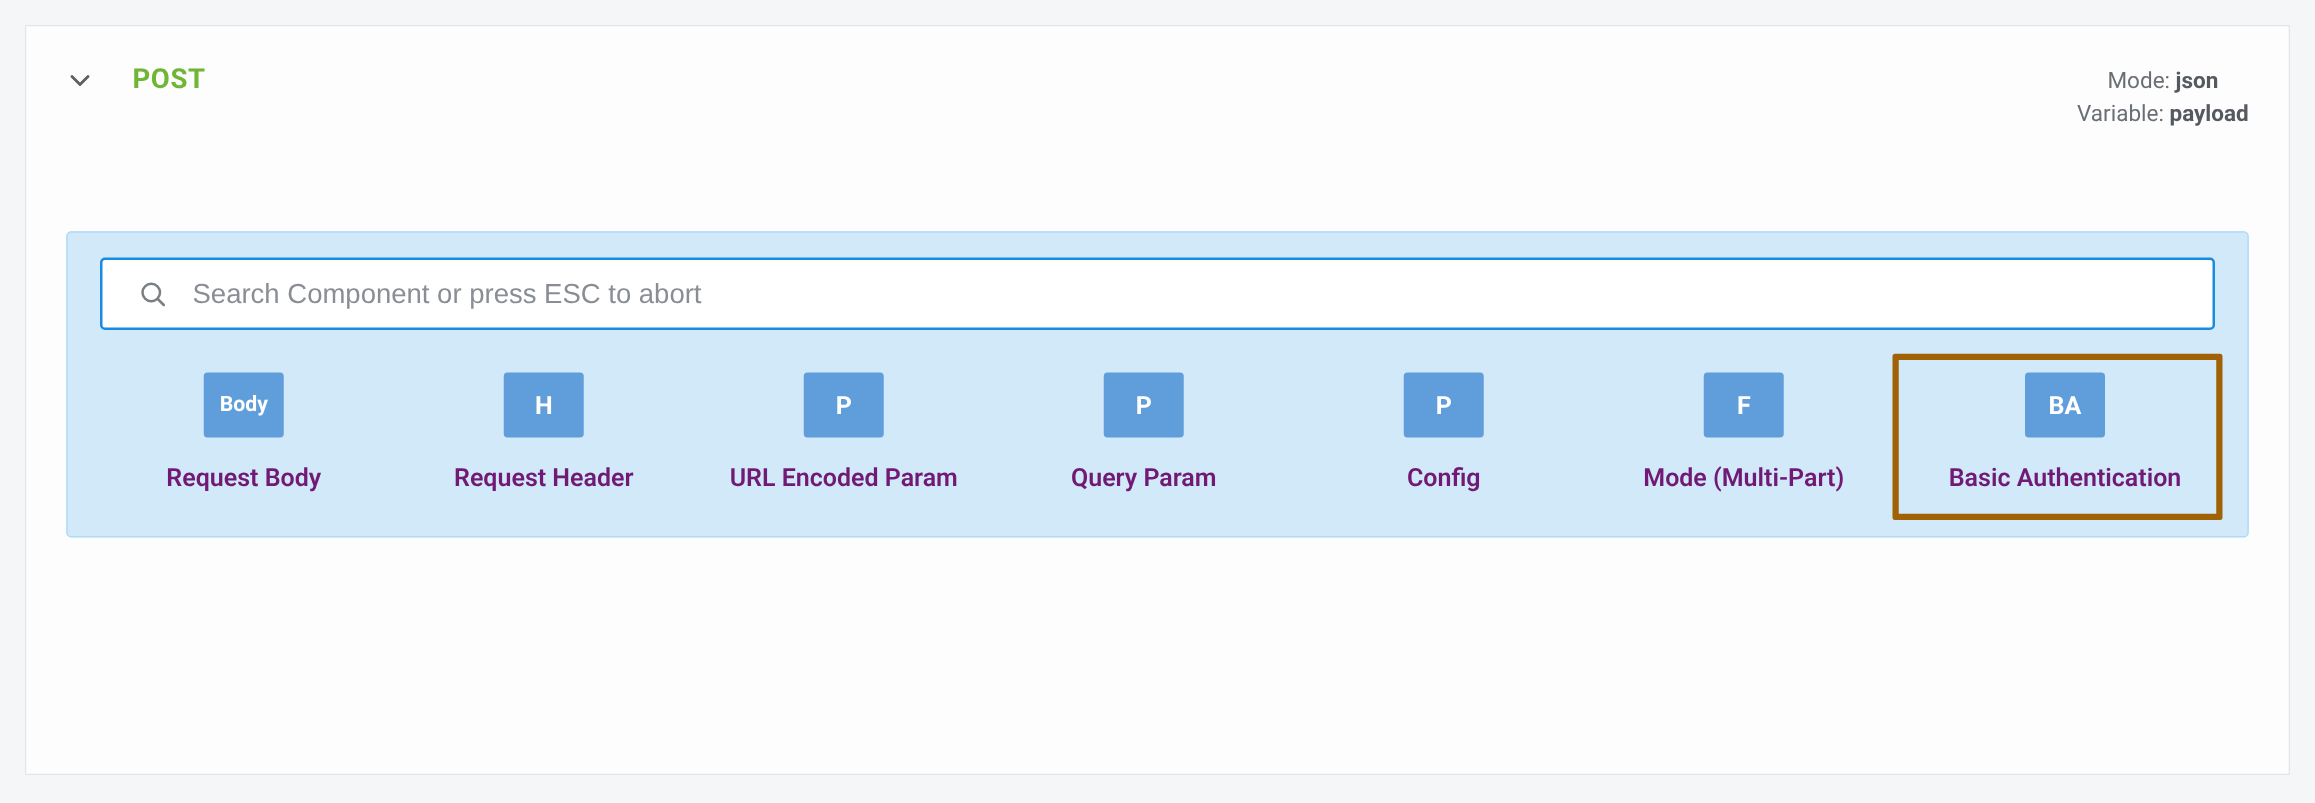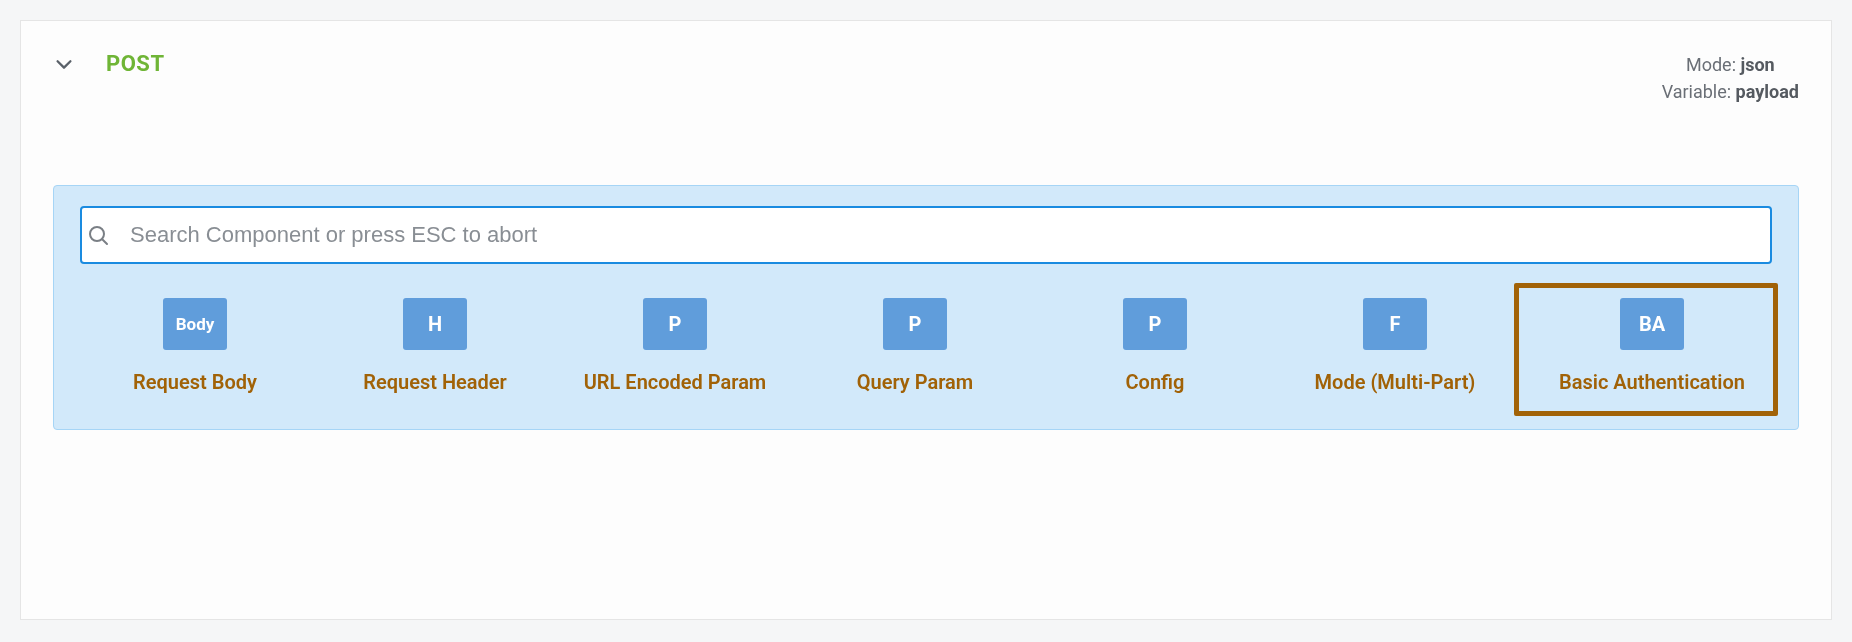--- a/index.html
+++ b/index.html
@@ -64,21 +64,21 @@
       border: 1px solid #a6d5f6;
       border-radius: 4px;
       padding: 20px 26px 26px 26px;
     }
     .search-box {
       background: #fff;
       border: 2px solid #1a8be0;
       border-radius: 4px;
       display: flex;
       align-items: center;
-      padding: 14px 4px;
+      padding: 14px 28px;
       gap: 20px;
       margin-bottom: 28px;
     }
     .search-icon {
       width: 24px;
       height: 24px;
       color: #7a7f85;
       flex-shrink: 0;
     }
     .search-input {
@@ -123,21 +123,21 @@
       justify-content: center;
       border-radius: 3px;
       margin-bottom: 18px;
     }
     .component-badge.small-text {
       font-size: 17px;
     }
     .component-label {
       font-size: 20px;
       font-weight: 600;
-      color: #a16207;
+      color: #701a75;
       text-align: right;
       line-height: 1.45;
     }
   </style>
 </head>
 <body>
 
 <div class="main-panel">
 
   <div class="header-row">

